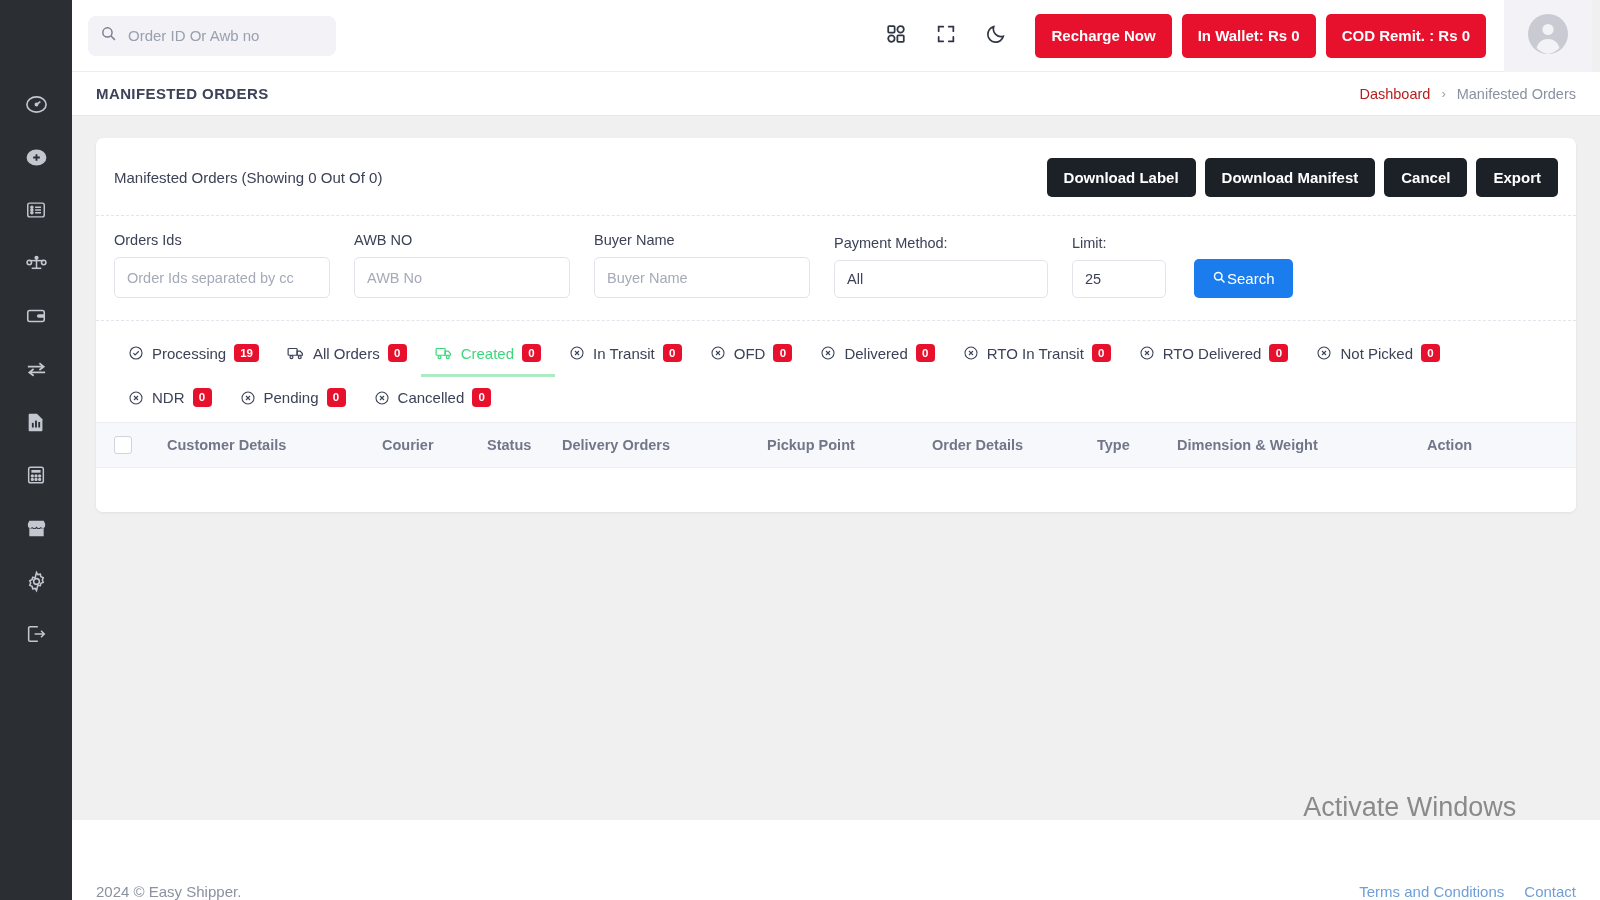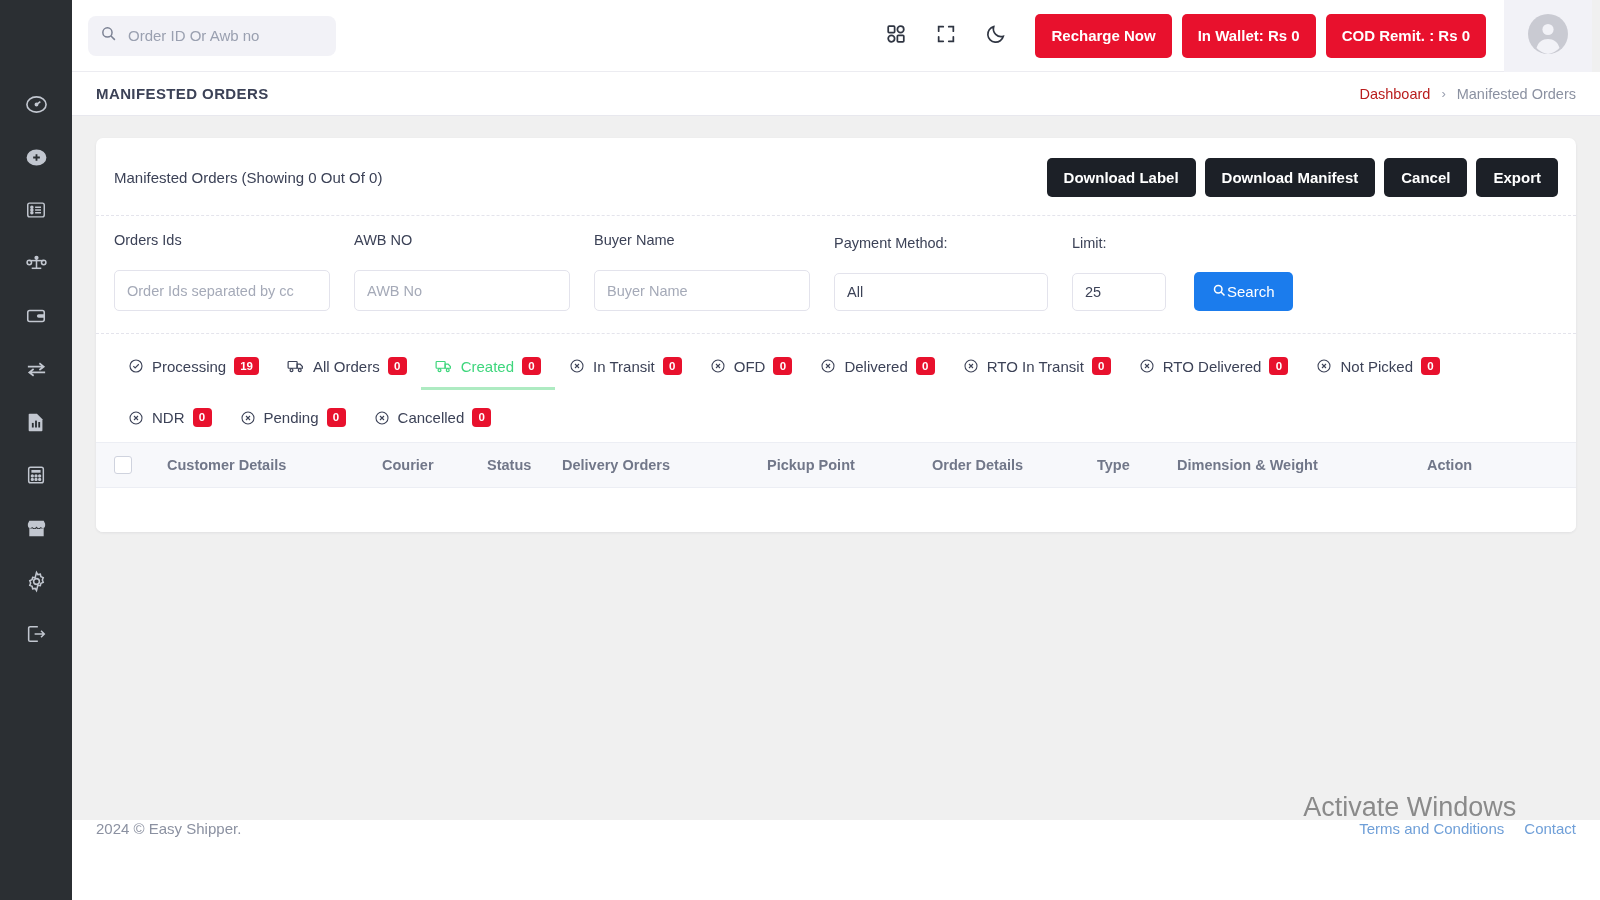--- a/index.html
+++ b/index.html
@@ -147,21 +147,21 @@
   
   .filters {
     display: flex; align-items: flex-end;
     padding: 16px 18px 22px 18px;
     border-bottom: 1px dashed #e4e4ec;
     gap: 0;
   }
   .fld { display: flex; flex-direction: column; }
   .fld label {
     font-size: 14.5px; color: #3c4257;
-    margin-bottom: 22px;
+    margin-bottom: 9px;
   }
   .fld input, .fld select {
     height: 38px;
     border: 1px solid #e3e3ec;
     border-radius: 5px;
     padding: 0 12px;
     font-size: 14.5px;
     color: #3c4257;
     outline: none;
     background: #fff;
@@ -181,21 +181,21 @@
     font-size: 15px; font-weight: normal;
     cursor: pointer;
     display: flex; align-items: center; 
     font-family: "Liberation Sans", sans-serif;
   }
 
   
   .tabs {
     display: flex; flex-wrap: wrap;
     padding: 12px 18px 0 18px;
-    gap: 7px 0;
+    gap: 0 0;
   }
   .tab {
     display: flex; align-items: center; gap: 8px;
     padding: 11px 14px 12px 14px;
     font-size: 15px;
     color: #3c4257;
     cursor: pointer;
     border-bottom: 3px solid transparent;
     white-space: nowrap;
   }
@@ -230,21 +230,21 @@
     cursor: pointer; flex: none;
   }
   .th { flex: none; }
   .tbl-body { height: 44px; background: #fff; border-radius: 0 0 7px 7px; }
 
   
   .footer {
     position: absolute; left: 72px; top: 820px;
     width: 1528px; height: 80px;
     background: #fff;
-    display: flex; align-items: flex-start;
+    display: flex; align-items: flex-end;
     padding: 0 24px;
   }
   .foot-left { font-size: 15px; color: #8b91a1; }
   .foot-right { margin-left: auto; display: flex; gap: 20px; }
   .foot-link { font-size: 15px; color: #6f9fd8; cursor: pointer; }
 
   
   .watermark {
     position: absolute;
     right: 68px; top: 792px;

